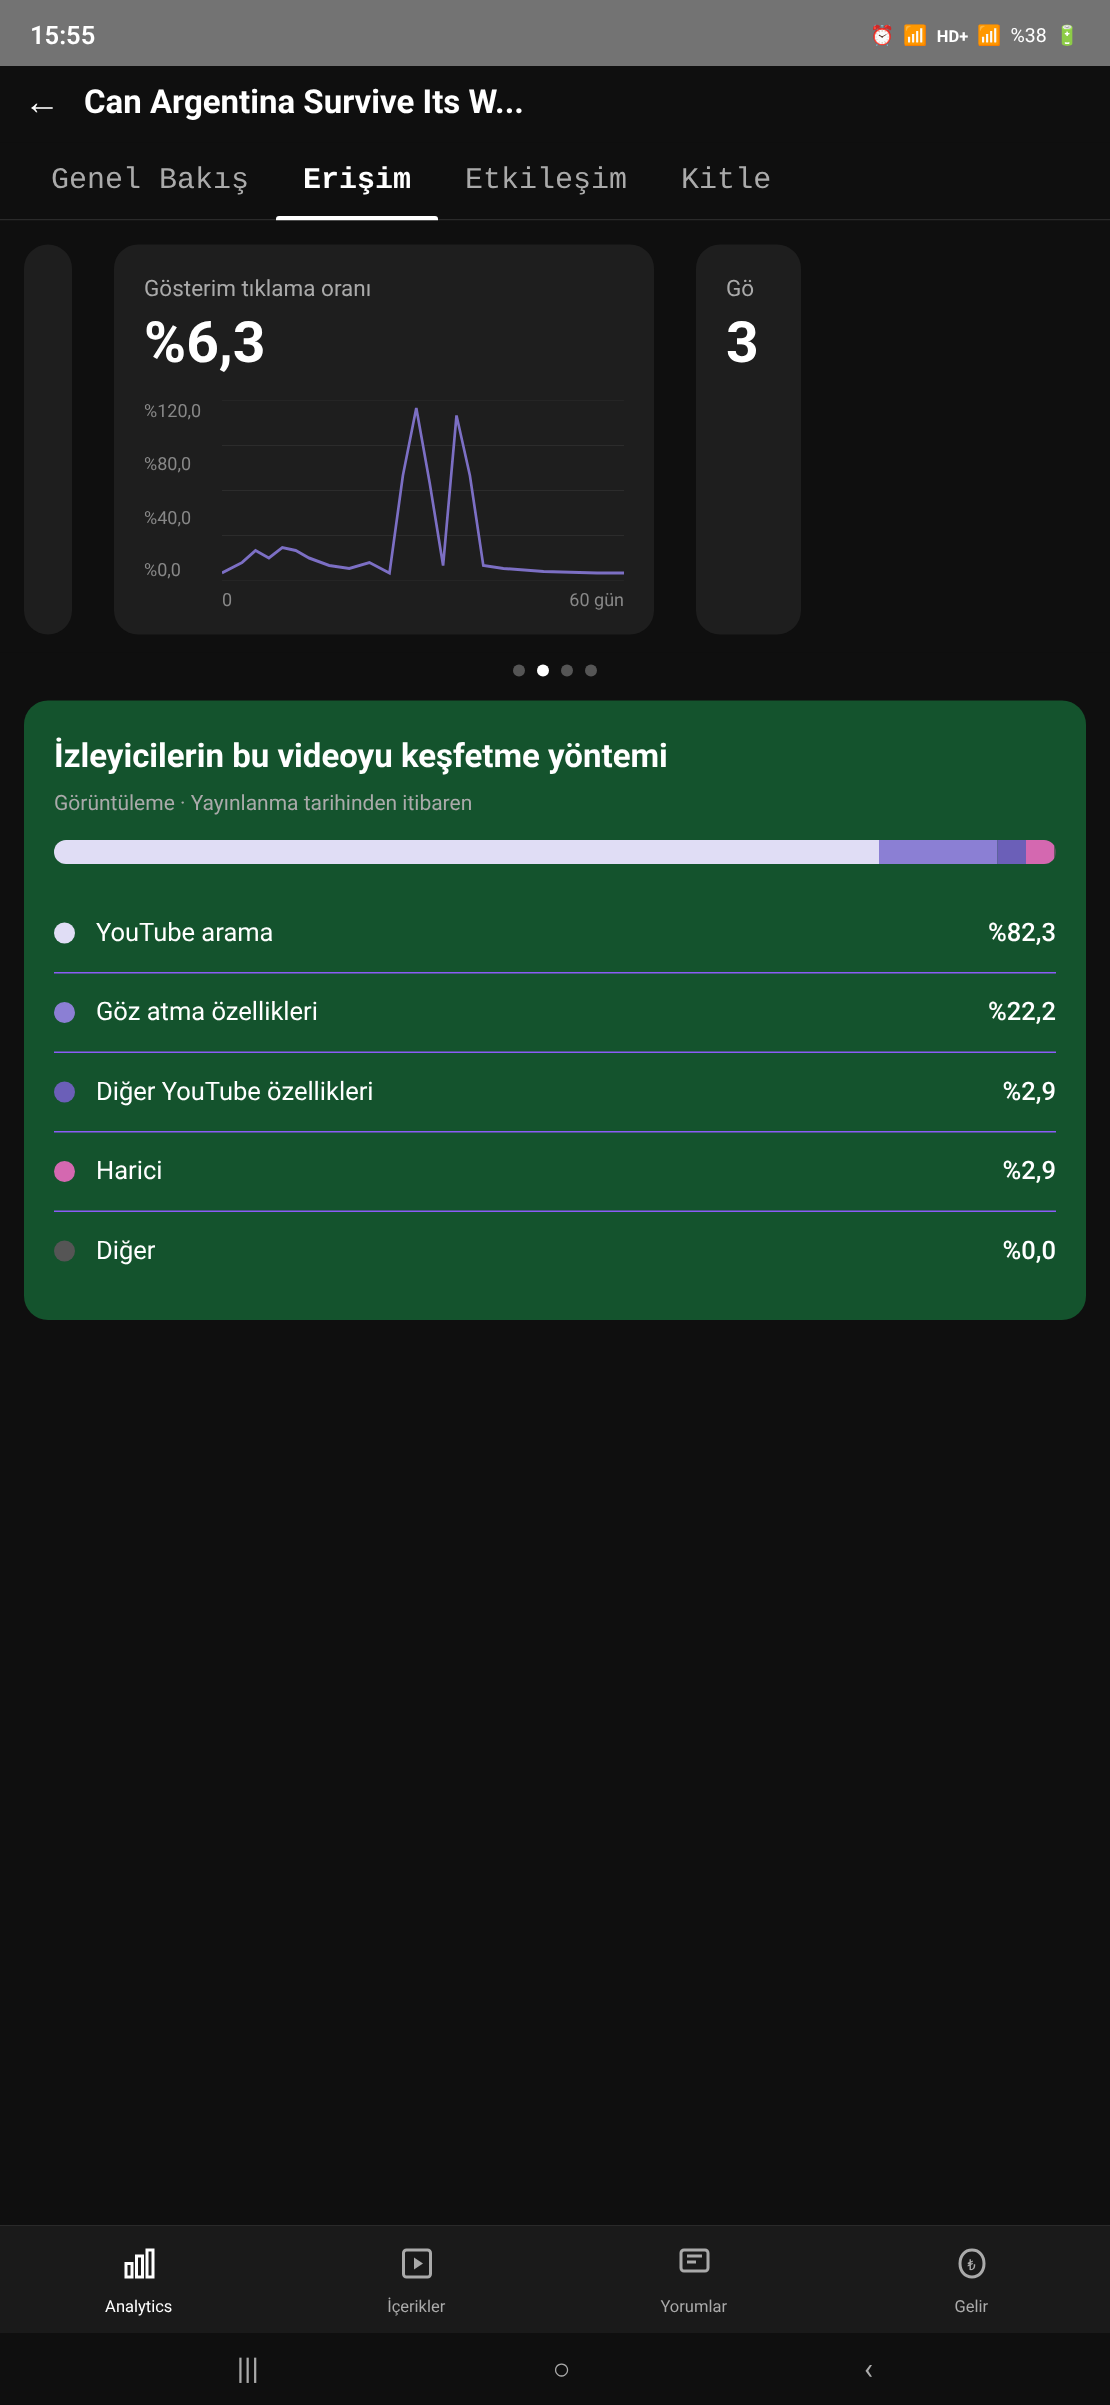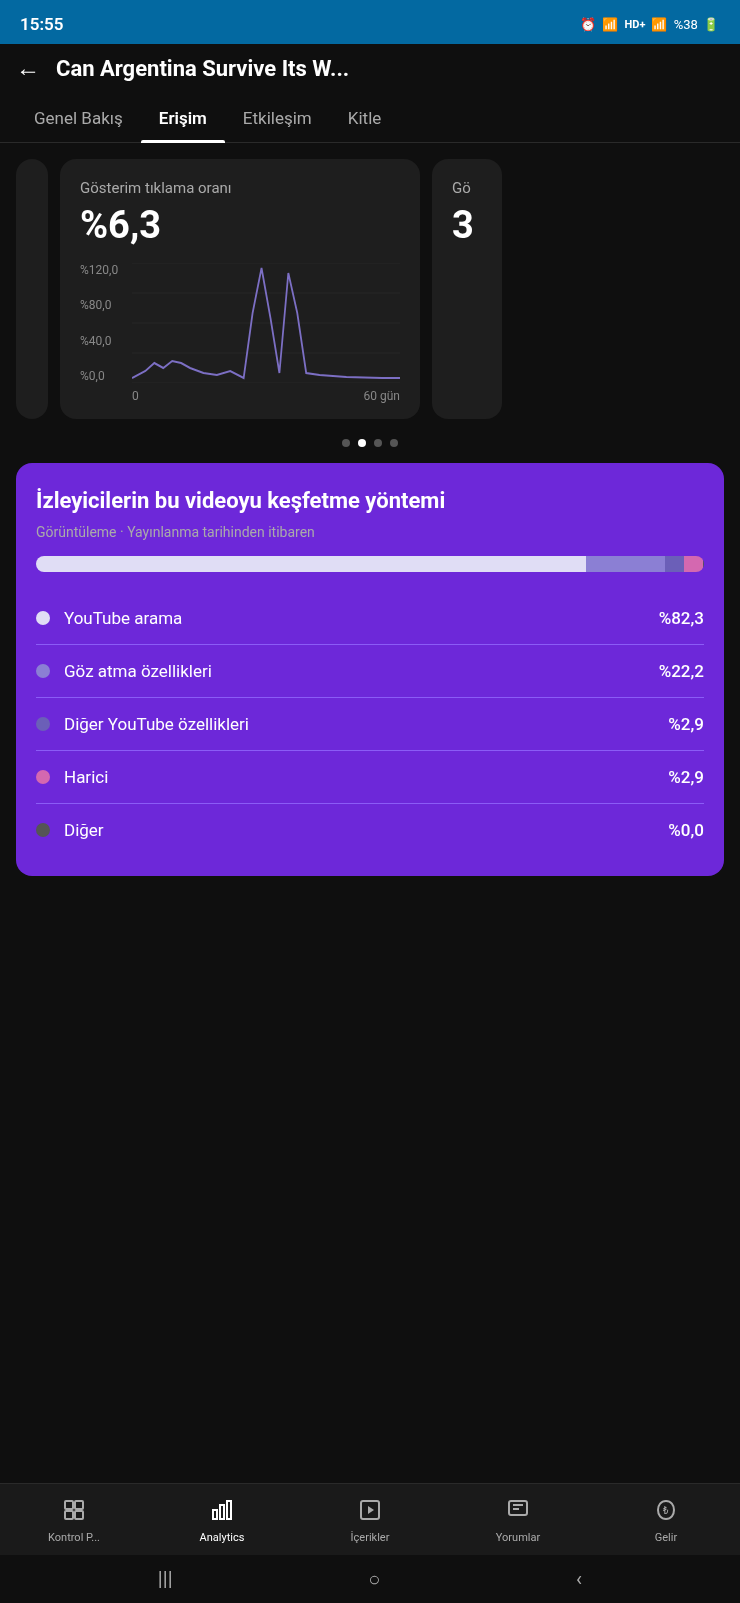--- a/index.html
+++ b/index.html
@@ -13,21 +13,21 @@
       overflow-x: hidden;
     }
 
     
     .status-bar {
       display: flex;
       justify-content: space-between;
       align-items: center;
       padding: 8px 20px 4px 20px;
       height: 44px;
-      background: #0369a1;
+      background: #737373;
     }
     .status-time {
       font-size: 17px;
       font-weight: 600;
       color: #fff;
     }
     .status-icons {
       display: flex;
       align-items: center;
       gap: 6px;
@@ -60,25 +60,26 @@
 
     
     .tabs {
       display: flex;
       padding: 0 16px;
       border-bottom: 1px solid #2a2a2a;
       background: #0f0f0f;
     }
     .tab {
       padding: 14px 18px;
-      font-size: 17px;
+      font-size: 20px;
       color: #aaa;
       cursor: pointer;
       position: relative;
       white-space: nowrap;
+      font-family: Liberation Mono, monospace;
     }
     .tab.active {
       color: #fff;
       font-weight: 600;
     }
     .tab.active::after {
       content: '';
       position: absolute;
       bottom: -1px;
       left: 0;
@@ -91,21 +92,21 @@
     
     .carousel-area {
       padding: 16px 0 12px 0;
       background: #0f0f0f;
       overflow: hidden;
       position: relative;
     }
     .carousel-scroll {
       display: flex;
       padding: 0 27px 0 16px;
-      gap: 12px;
+      gap: 28px;
     }
     .card {
       background: #1e1e1e;
       border-radius: 16px;
       padding: 20px 20px 16px 20px;
       min-width: 360px;
       max-width: 420px;
       flex-shrink: 0;
     }
     .card-label {
@@ -175,21 +176,21 @@
       height: 8px;
       border-radius: 50%;
       background: #555;
     }
     .dot.active {
       background: #fff;
     }
 
     
     .discovery-section {
-      background: #6d28d9;
+      background: #14532d;
       border-radius: 16px;
       margin: 12px 16px 0 16px;
       padding: 24px 20px 20px 20px;
     }
     .discovery-title {
       font-size: 22px;
       font-weight: 700;
       color: #fff;
       line-height: 1.3;
       margin-bottom: 8px;
@@ -458,31 +459,20 @@
       <span class="discovery-name">Diğer</span>
       <span class="discovery-pct">%0,0</span>
     </div>
   </div>
 </div>
 
 <div style="height:130px;"></div>
 
 <div class="bottom-nav">
   <div class="nav-item">
-    <span class="nav-icon">
-      <svg width="24" height="24" viewBox="0 0 24 24" fill="none" stroke="#aaa" stroke-width="2">
-        <rect x="3" y="3" width="8" height="8" rx="1"></rect>
-        <rect x="13" y="3" width="8" height="8" rx="1"></rect>
-        <rect x="3" y="13" width="8" height="8" rx="1"></rect>
-        <rect x="13" y="13" width="8" height="8" rx="1"></rect>
-      </svg>
-    </span>
-    <span class="nav-label">Kontrol P...</span>
-  </div>
-  <div class="nav-item">
     <span class="nav-icon active">
       <svg width="24" height="24" viewBox="0 0 24 24" fill="none" stroke="#fff" stroke-width="2">
         <rect x="3" y="12" width="4" height="9"></rect>
         <rect x="10" y="7" width="4" height="14"></rect>
         <rect x="17" y="3" width="4" height="18"></rect>
       </svg>
     </span>
     <span class="nav-label active">Analytics</span>
   </div>
   <div class="nav-item">

